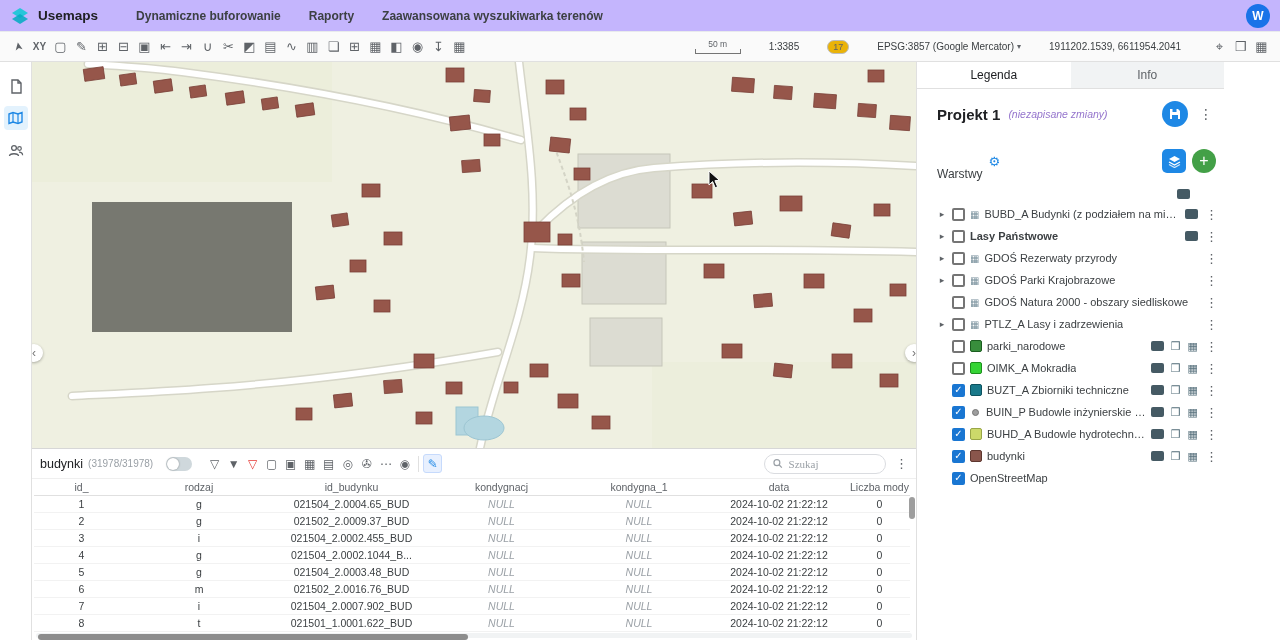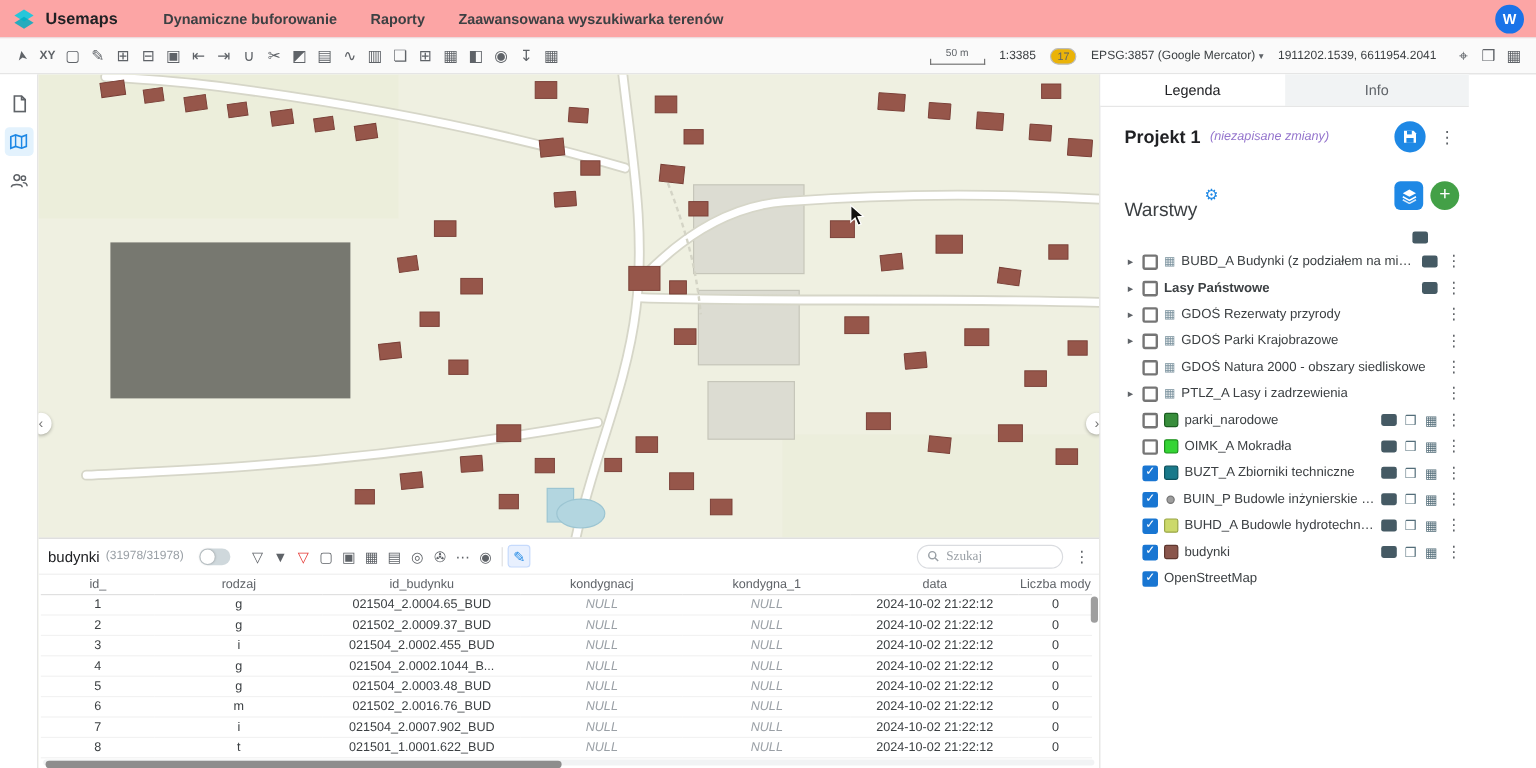--- a/index.html
+++ b/index.html
@@ -4,38 +4,38 @@
 <style>
   * { box-sizing: border-box; }
   html,body { margin:0; padding:0; }
   body {
     width:1280px; height:640px; overflow:hidden; background:#fff;
     font-family:"Liberation Sans","DejaVu Sans",sans-serif; font-size:12px; color:#3c4043;
   }
 
   
   .topbar { height:32px; display:flex; align-items:center; padding:0 10px; gap:8px;
-            background:#fca5a5; border-bottom:1px solid #e8eaed; }
+            background:#c4b5fd; border-bottom:1px solid #e8eaed; }
   .logo { width:20px; height:20px; display:flex; align-items:center; justify-content:center; }
   .brand { font-weight:bold; font-size:13.5px; color:#202124; margin-right:30px; }
   .menu { display:flex; gap:28px;font-weight:bold; }
   .menu-item { font-size:12px; color:#3c4043; cursor:pointer; white-space:nowrap; }
   .avatar { margin-left:auto; width:24px; height:24px; border-radius:50%; background:#1a73e8;
             color:#fff; display:flex; align-items:center; justify-content:center;
             font-size:12px; font-weight:bold; cursor:pointer; }
 
   
   .toolbar { height:30px; background:#fafafa; border-bottom:1px solid #e0e0e0;
              display:flex; align-items:center; padding:0 8px; }
   .tool-strip { display:flex; align-items:center; }
   .tool-btn { width:21px; height:21px; display:flex; align-items:center; justify-content:center;
               font-size:13px; color:#5f6368; cursor:pointer; flex:none; }
   .tool-btn.txt { font-size:10px; font-weight:bold; }
   .tool-btn.pt { transform:rotate(-100deg); font-size:11px; }
-  .toolbar-right { margin-left:auto; display:flex; align-items:center; gap:12px; }
+  .toolbar-right { margin-left:auto; display:flex; align-items:center; gap:28px; }
   .scalebar { display:flex; flex-direction:column; align-items:center; }
   .scalebar .txt { font-size:8.5px; color:#5f6368; line-height:9px; }
   .scalebar .bar { width:46px; height:5px; border:1px solid #757575; border-top:none; }
   .scale-text { font-size:10px; color:#3c4043; }
   .badge { font-size:9px; color:#5f6368; border:1px solid #bdbdbd; background:#eab308;
            border-radius:8px; padding:0 5px; line-height:12px; }
   .projection { font-size:10px; color:#3c4043; display:flex; align-items:center; gap:3px; cursor:pointer; }
   .caret { font-size:8px; color:#5f6368; }
   .coords { font-size:10px; color:#3c4043; }
 
@@ -114,21 +114,21 @@
          color:#5f6368; background:#f1f3f4; cursor:pointer; }
   .tab.active { background:#fff; color:#202124; }
   .panel-body { padding:12px 8px 0 20px; flex:1; overflow:hidden; }
   .project-row { display:flex; align-items:center; gap:8px; margin-bottom:14px; }
   .project-title { font-size:15px; font-weight:bold; color:#202124; }
   .unsaved { font-size:10.5px; font-style:italic; color:#9575cd; }
   .save-btn { margin-left:auto; width:26px; height:26px; border-radius:50%; background:#1e88e5;
               display:flex; align-items:center; justify-content:center; cursor:pointer; flex:none; }
   .panel-dots { color:#5f6368; font-size:14px; cursor:pointer; padding:0 3px; flex:none; }
   .layers-row { display:flex; align-items:center; gap:6px; margin-bottom:8px; }
-  .layers-label { font-size:16px; color:#3c4043;margin-top:26px; }
+  .layers-label { font-size:12px; color:#3c4043;margin-top:26px; }
   .gear { color:#1e88e5; font-size:13px; cursor:pointer; }
   .layers-btn { margin-left:auto; width:24px; height:24px; border-radius:5px; background:#1e88e5;
                 display:flex; align-items:center; justify-content:center; cursor:pointer; flex:none; }
   .plus-btn { width:24px; height:24px; border-radius:50%; background:#43a047; color:#fff;
               display:flex; align-items:center; justify-content:center; font-size:16px; cursor:pointer; flex:none; }
   .global-label-row { display:flex; justify-content:flex-end; padding-right:26px; margin:2px 0 4px; }
   .chip { width:13px; height:10px; background:#455a64; border-radius:2px; display:inline-block; cursor:pointer; }
   .layer-row { display:flex; align-items:center; height:22px; gap:5px; }
   .expander { width:10px; font-size:9px; color:#5f6368; text-align:center; flex:none; cursor:pointer; }
   .cb { width:13px; height:13px; border:2px solid #757575; border-radius:2px; flex:none; cursor:pointer;

